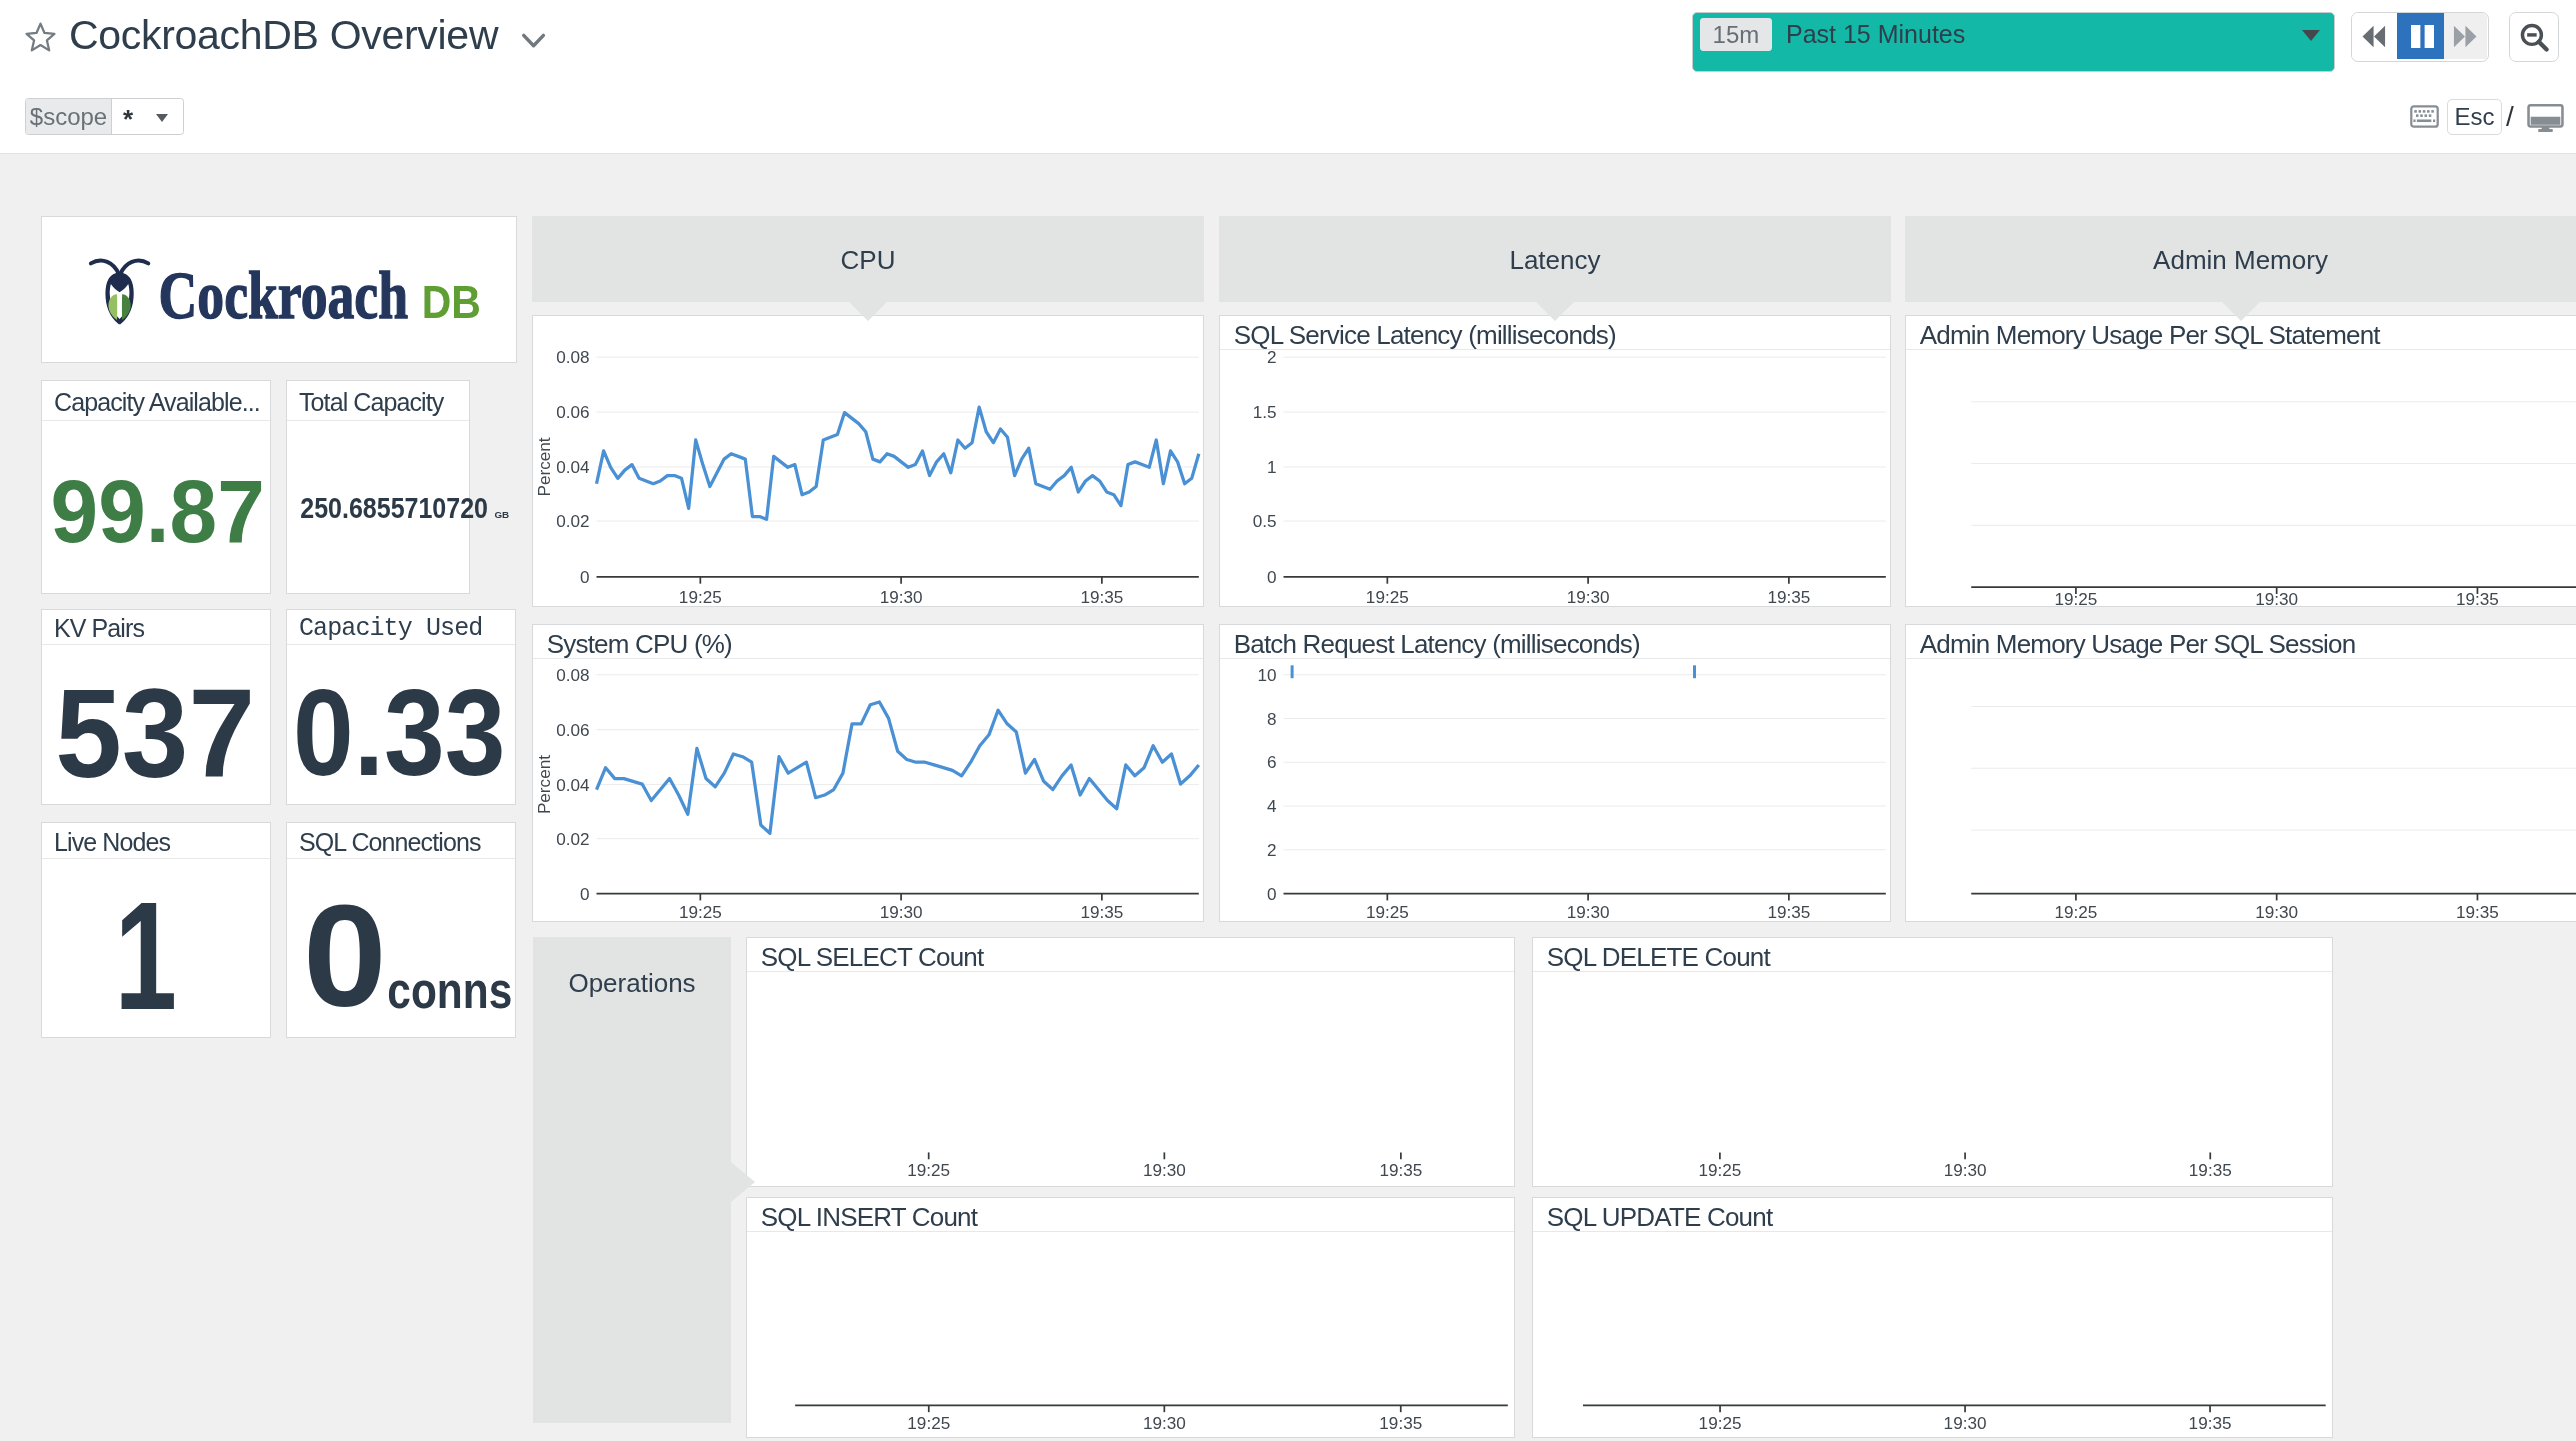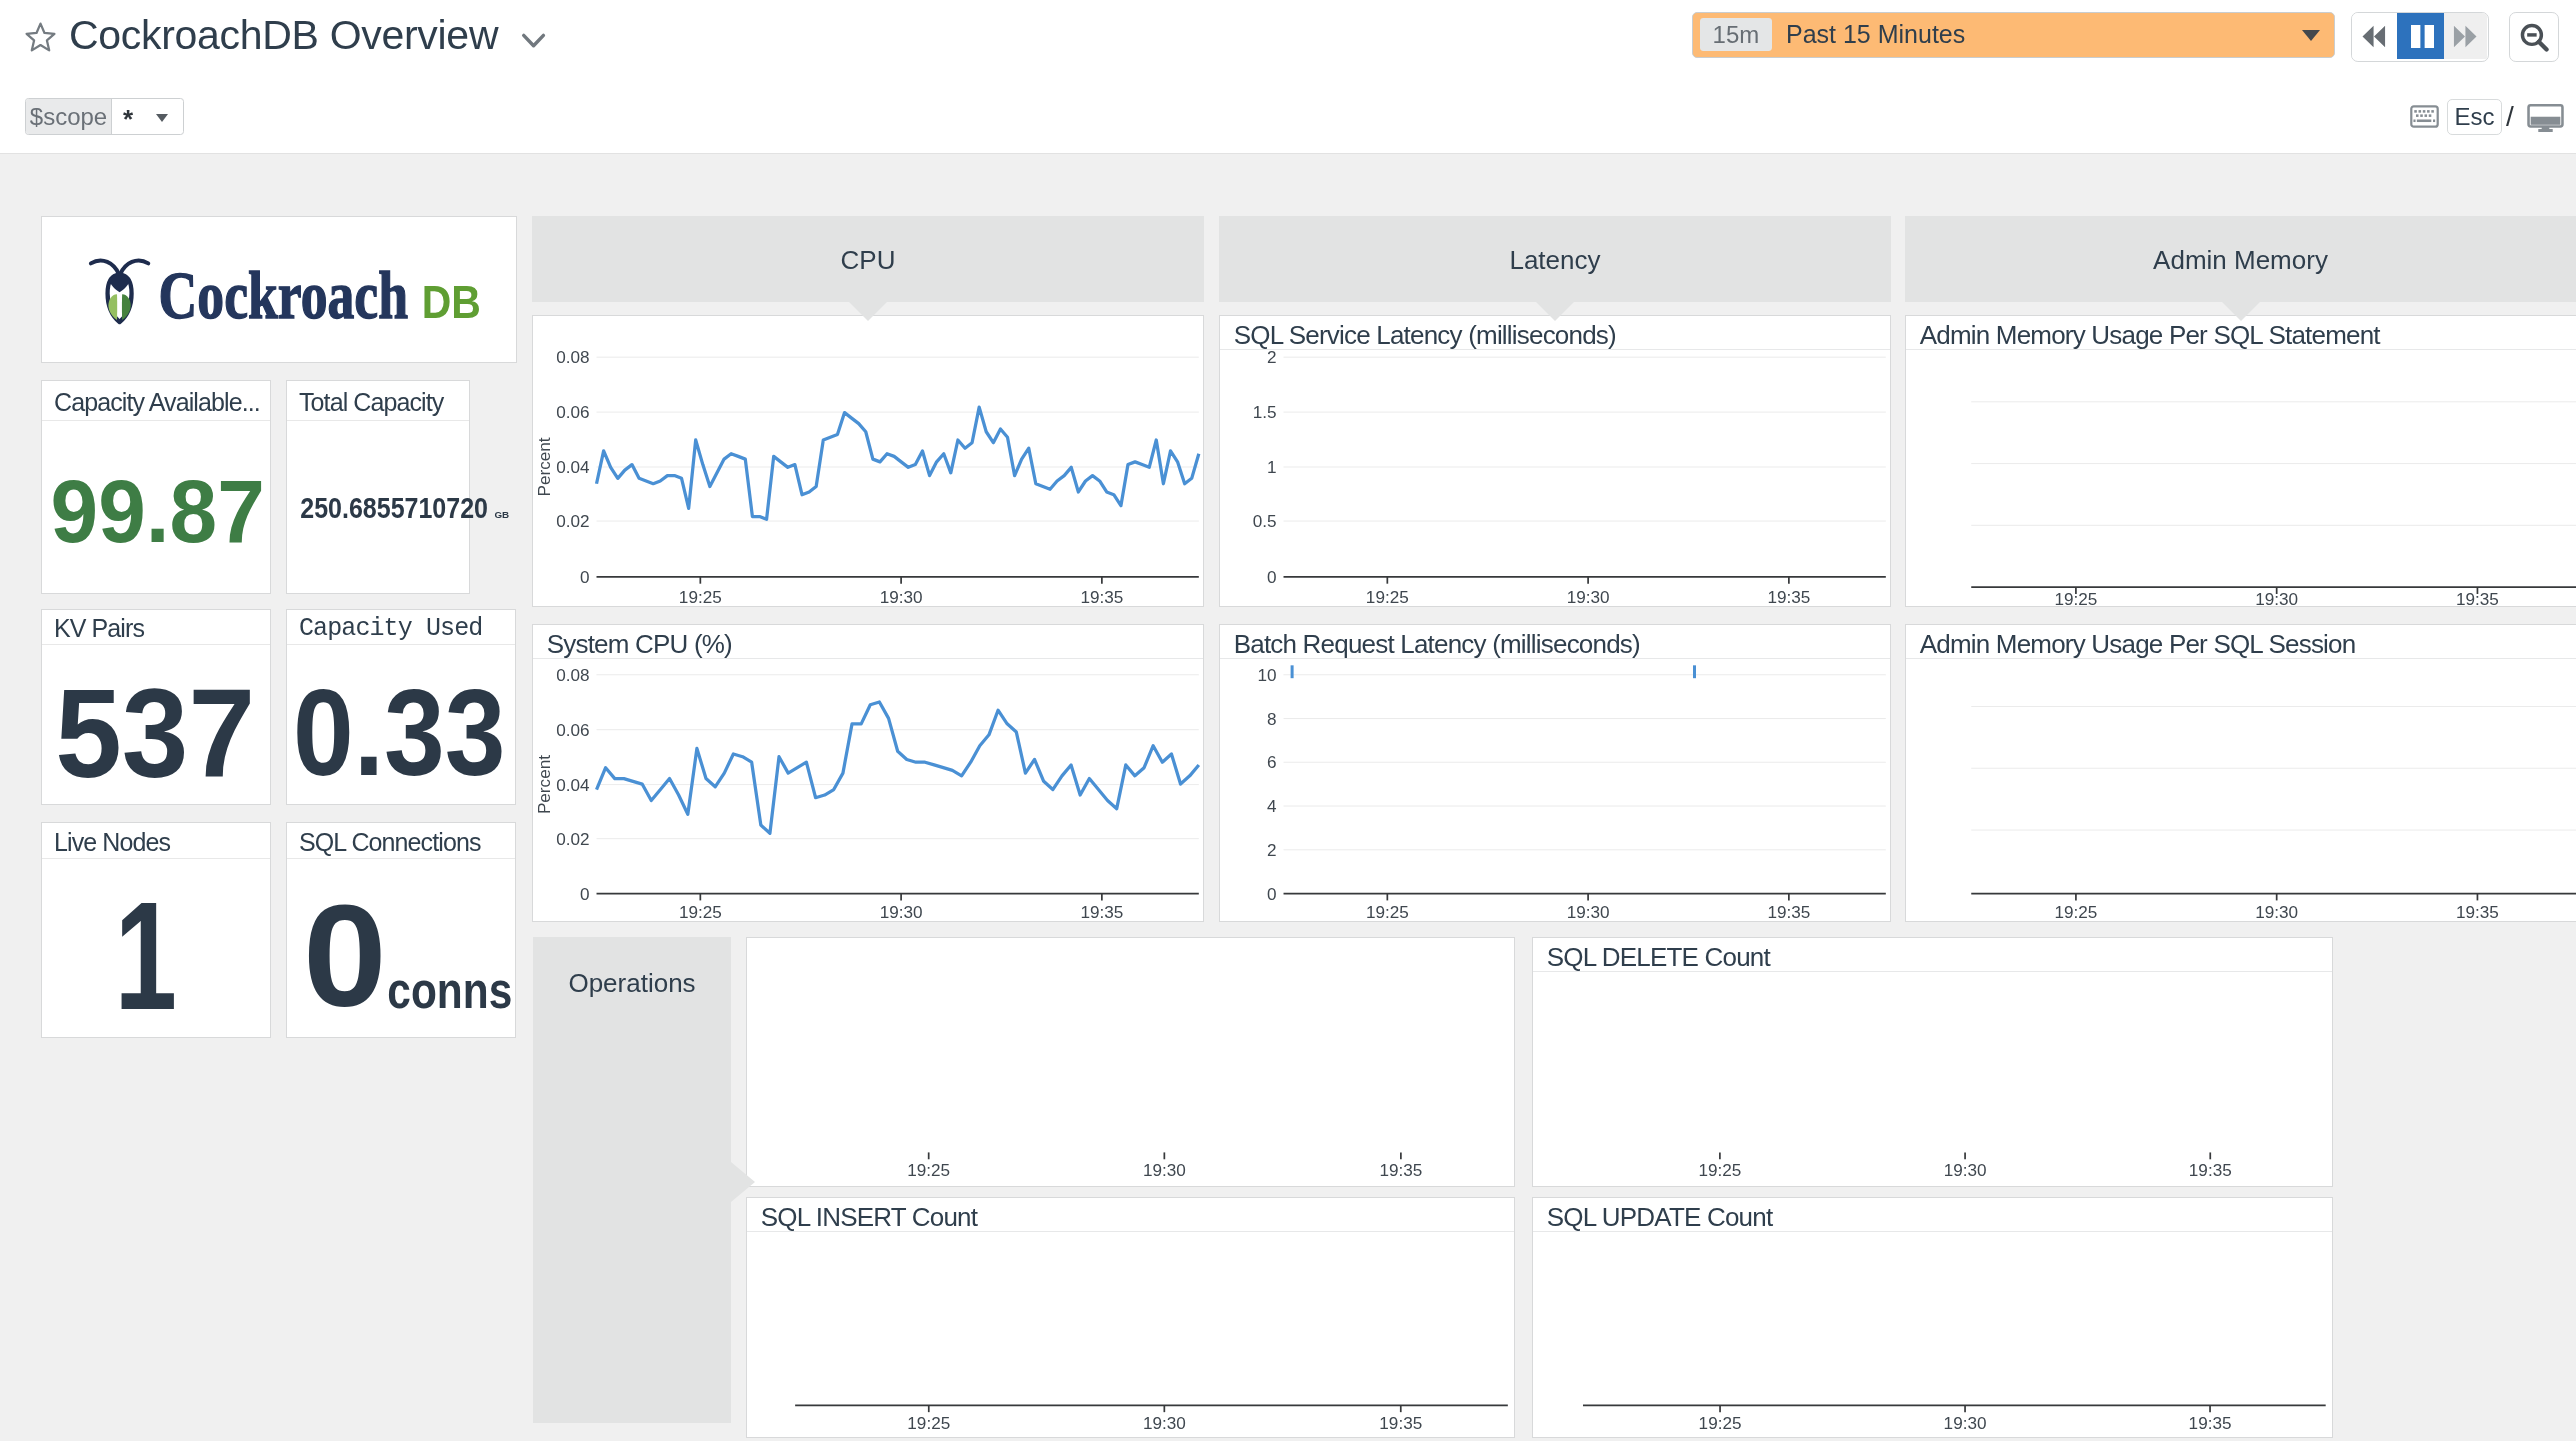--- a/index.html
+++ b/index.html
@@ -22,21 +22,21 @@
 <body>
 
 <svg class="abs" style="left:24px;top:20.6px;" width="33" height="33" viewBox="0 0 38 38">
   <path d="M19 3 L23.6 13.8 L35 14.8 L26.4 22.4 L29 33.8 L19 27.7 L9 33.8 L11.6 22.4 L3 14.8 L14.4 13.8 Z" fill="none" stroke="#747b81" stroke-width="2.6" stroke-linejoin="round"></path>
 </svg>
 <div class="abs" style="left:69px;top:12px;font-size:41px;color:#2f3e4c;letter-spacing:-0.3px;">CockroachDB Overview</div>
 <svg class="abs" style="left:521px;top:32px;" width="26" height="20.6" viewBox="0 0 30 24">
   <polyline points="3,4 14.5,16 26,4" fill="none" stroke="#71787e" stroke-width="4" stroke-linecap="round" stroke-linejoin="round"></polyline>
 </svg>
 
-<div class="abs" style="left:1692px;top:12px;width:643px;height:46px;border:1.7px solid #c9cdcf;border-radius:5.1px;box-sizing:border-box;background:#fdba74;">
+<div class="abs" style="left:1692px;top:12px;width:643px;height:60px;border:1.7px solid #c9cdcf;border-radius:5.1px;box-sizing:border-box;background:#14b8a6;">
   <div class="abs" style="left:6.9px;top:5.1px;width:72px;height:33px;background:#e4e6e7;border-radius:3.4px;text-align:center;line-height:33px;font-size:24px;color:#676e74;">15m</div>
   <div class="abs" style="left:93px;top:6.9px;font-size:25px;color:#2f3e4c;">Past 15 Minutes</div>
   <div class="abs" style="left:609px;top:17px;width:0;height:0;border-left:9.4px solid transparent;border-right:9.4px solid transparent;border-top:11px solid #43484d;"></div>
 </div>
 
 <div class="abs" style="left:2351px;top:12px;width:138px;height:50px;border:1.7px solid #d4d7d9;border-radius:6.9px;box-sizing:border-box;background:#fff;overflow:hidden;">
   <div class="abs" style="left:0;top:0;width:45px;height:46px;background:#fff;">
     <svg class="abs" style="left:9.4px;top:12px;" width="26" height="23" viewBox="0 0 30 27">
         <path d="M14.5 1 L14.5 26 L1.5 13.5 Z M28 1 L28 26 L15 13.5 Z" fill="#676d73"></path>
       </svg>
@@ -355,20 +355,23 @@
     </g>
   </svg>
 </div>
 
 <div class="ghead" style="left:533px;top:937px;width:198px;height:486px;">
   <div class="glab" style="top:31px;">Operations</div>
 </div>
 <div class="abs" style="left:731px;top:1162px;width:0;height:0;border-top:20px solid transparent;border-bottom:20px solid transparent;border-left:24px solid #e2e3e3;z-index:5;"></div>
 
 <div class="card" style="left:746px;top:937px;width:769px;height:250px;">
+  <div class="wtitle">
+      <span>SQL SELECT Count</span>
+    </div>
   <svg class="abs" style="left:0;top:0;" width="767" height="248" viewBox="0 0 895 289">
     <g stroke="#37393b" stroke-width="2">
       <line x1="212" y1="250" x2="212" y2="258"></line>
       <line x1="487" y1="250" x2="487" y2="258"></line>
       <line x1="763" y1="250" x2="763" y2="258"></line>
     </g>
     <g class="xlab" text-anchor="middle">
       <text x="212" y="277">19:25</text>
       <text x="487" y="277">19:30</text>
       <text x="763" y="277">19:35</text>

